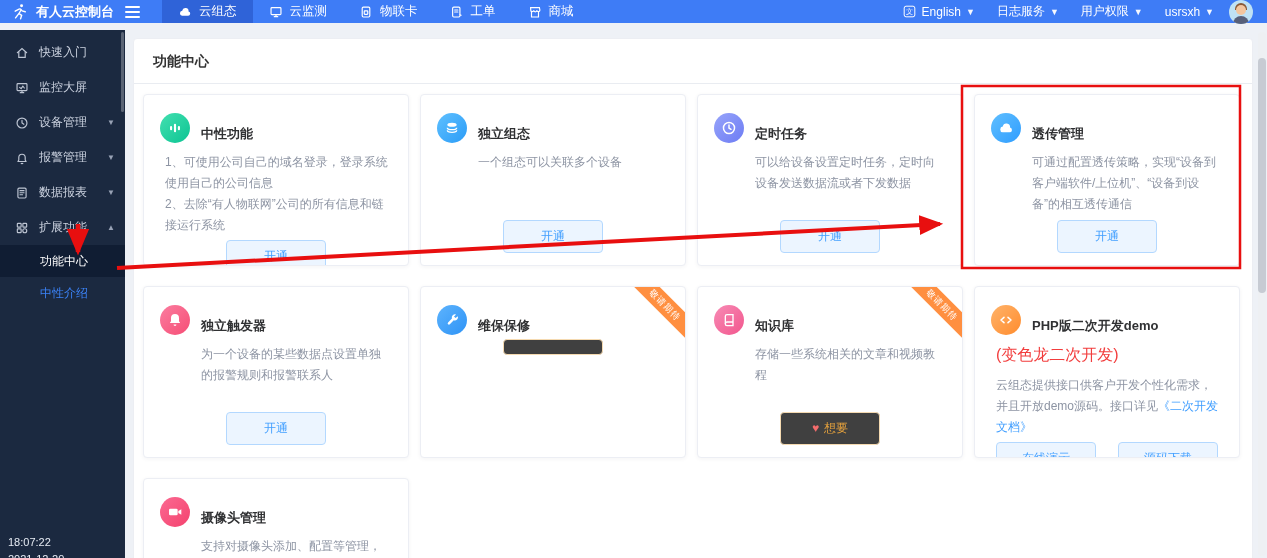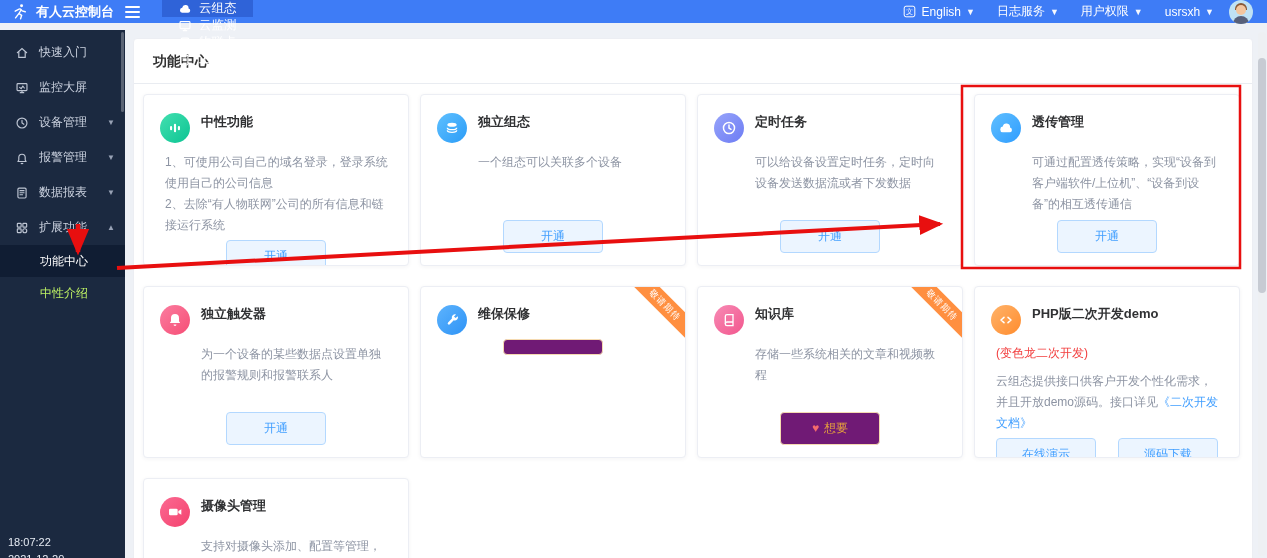--- a/index.html
+++ b/index.html
@@ -6,63 +6,63 @@
   html,body { width:1267px; height:558px; overflow:hidden; }
   body { position:relative; font-family:"Liberation Sans","DejaVu Sans",sans-serif; background:#eef1f6; }
   svg { display:block; }
 
   
   .topbar { position:absolute; top:0; left:0; right:0; height:23px; background:#3e7cf6; display:flex; align-items:stretch; color:#fff; z-index:30; }
   .logo { display:flex; align-items:center; gap:7px; padding:0 8px 0 12px; font-size:13px; font-weight:bold; }
   .logo .ic svg { width:17px; height:17px; }
   .hamburger { display:flex; flex-direction:column; justify-content:center; gap:3px; width:15px; margin:0 4px; cursor:pointer; }
   .hamburger i { display:block; height:2px; background:#fff; border-radius:1px; }
-  .topnav { display:flex; margin-left:10px;flex-direction:column; }
+  .topnav { display:flex; margin-left:10px; }
   .tab { display:flex; align-items:center; gap:7px; padding:0 16px; font-size:12.5px; cursor:pointer; }
   .tab.active { background:#2f63d8; }
   .tab .ic svg { width:14px; height:14px; }
   .tb-right { margin-left:auto; display:flex; align-items:center; font-size:12px; }
   .tb-item { display:flex; align-items:center; gap:5px; padding:0 11px; cursor:pointer; height:30px; }
   .tb-item .ic svg { width:15px; height:15px; }
   .caret { font-size:9px; opacity:.95; }
   .avatar { width:24px; height:24px; border-radius:50%; background:#bfe2f5; margin:0 14px 0 4px; position:relative; overflow:hidden; cursor:pointer; flex:none; }
   .avatar .hair { position:absolute; left:6px; top:3px; width:12px; height:7px; border-radius:6px 6px 0 0; background:#8a5a36; }
   .avatar .face { position:absolute; left:7px; top:5px; width:10px; height:10px; border-radius:50%; background:#f3c69f; }
   .avatar .bust { position:absolute; left:4px; top:16px; width:16px; height:10px; border-radius:8px 8px 0 0; background:#57607a; }
 
   
   .sidebar { position:absolute; top:30px; left:0; bottom:0; width:125px; background:#1b2940; color:#ccd3e0; z-index:20; padding-top:5px; }
   .side-item { height:35px; display:flex; align-items:center; gap:10px; padding:0 10px 0 15px; font-size:12px; cursor:pointer; }
   .side-item .ic svg { width:14px; height:14px; opacity:.92; }
   .side-item .lbl { flex:1; }
   .side-caret { font-size:8px; color:#98a2b5; }
-  .side-sub { height:32px; display:flex; align-items:center; padding-left:40px; font-size:12px; color:#bef264; cursor:pointer; }
+  .side-sub { height:32px; display:flex; align-items:center; padding-left:40px; font-size:12px; color:#3b82f6; cursor:pointer; }
   .side-sub.active { background:#101d33; color:#fff; }
   .side-scroll { position:absolute; right:1px; top:2px; width:3px; height:80px; background:rgba(255,255,255,.28); border-radius:2px; }
   .side-clock { position:absolute; left:8px; top:506px; font-size:11px; color:#e6ebf3; }
   .side-date { position:absolute; left:8px; top:523px; font-size:11px; color:#e6ebf3; }
 
   
   .main { position:absolute; left:125px; top:30px; right:0; bottom:0; background:#eef1f6; padding:8px 14px 0 8px; overflow:hidden; }
   .panel { background:#fff; border:1px solid #eceef3; border-radius:4px; height:700px; }
   .panel-title { padding:14px 19px 12px; font-size:14px; font-weight:bold; color:#333; border-bottom:1px solid #e9ecf1; }
   .cards { padding:10px 12px 10px 9px; display:grid; grid-template-columns:repeat(4,1fr); column-gap:11px; row-gap:20px; grid-auto-rows:172px; }
   .card { position:relative; background:#fff; border:1px solid #eceef4; border-radius:4px; box-shadow:0 1px 4px rgba(31,45,61,.05); padding:18px 16px 8px; display:flex; flex-direction:column; overflow:hidden; }
-  .card-head { display:flex; align-items:flex-start; gap:11px; }
+  .card-head { display:flex; align-items:flex-end; gap:11px; }
   .card-icon { width:30px; height:30px; border-radius:50%; color:#fff; display:flex; align-items:center; justify-content:center; flex:none; }
   .card-icon svg { width:16px; height:16px; }
   .card-title { font-size:13px; font-weight:bold; color:#303133; }
-  .card-sub { font-size:12px; color:#f23d3d; margin:10px 0 0 5px; }
+  .card-sub { font-size:16px; color:#f23d3d; margin:10px 0 0 5px; }
   .card-desc { font-size:12px; color:#8d94a3; line-height:21px; margin:9px 0 0 41px; white-space:pre-line; flex:1; }
   .card.wide .card-desc { margin-left:5px; }
   .doc-link { color:#409eff; cursor:pointer; }
   .card-btns { display:flex; justify-content:center; gap:22px; padding:4px 0 4px; }
   .btn { font-family:inherit; font-size:12px; border-radius:4px; padding:7px 0; width:100px; text-align:center; cursor:pointer; }
   .btn.primary { background:#ecf5ff; border:1px solid #b3d8ff; color:#409eff; }
-  .btn.warning { background:#701a75; border:1px solid #f5dab1; color:#e6a23c; }
+  .btn.warning { background:#404040; border:1px solid #f5dab1; color:#e6a23c; }
   .btn .heart { color:#f56c6c; margin-right:5px; }
   .ribbon { position:absolute; top:9px; right:-26px; width:92px; transform:rotate(45deg); background:#ff8f40; color:#fff; font-size:9px; letter-spacing:1px; text-align:center; padding:2.5px 0; }
 
   
   .page-scrollbar { position:absolute; right:1px; top:32px; bottom:2px; width:8px; background:#eef0f3; border-radius:4px; z-index:40; }
   .page-scrollbar .thumb { position:absolute; top:26px; height:235px; width:8px; background:#c7cbd3; border-radius:4px; }
 
   
   #anno { position:absolute; left:0; top:0; width:1267px; height:558px; z-index:100; pointer-events:none; }
 </style>

